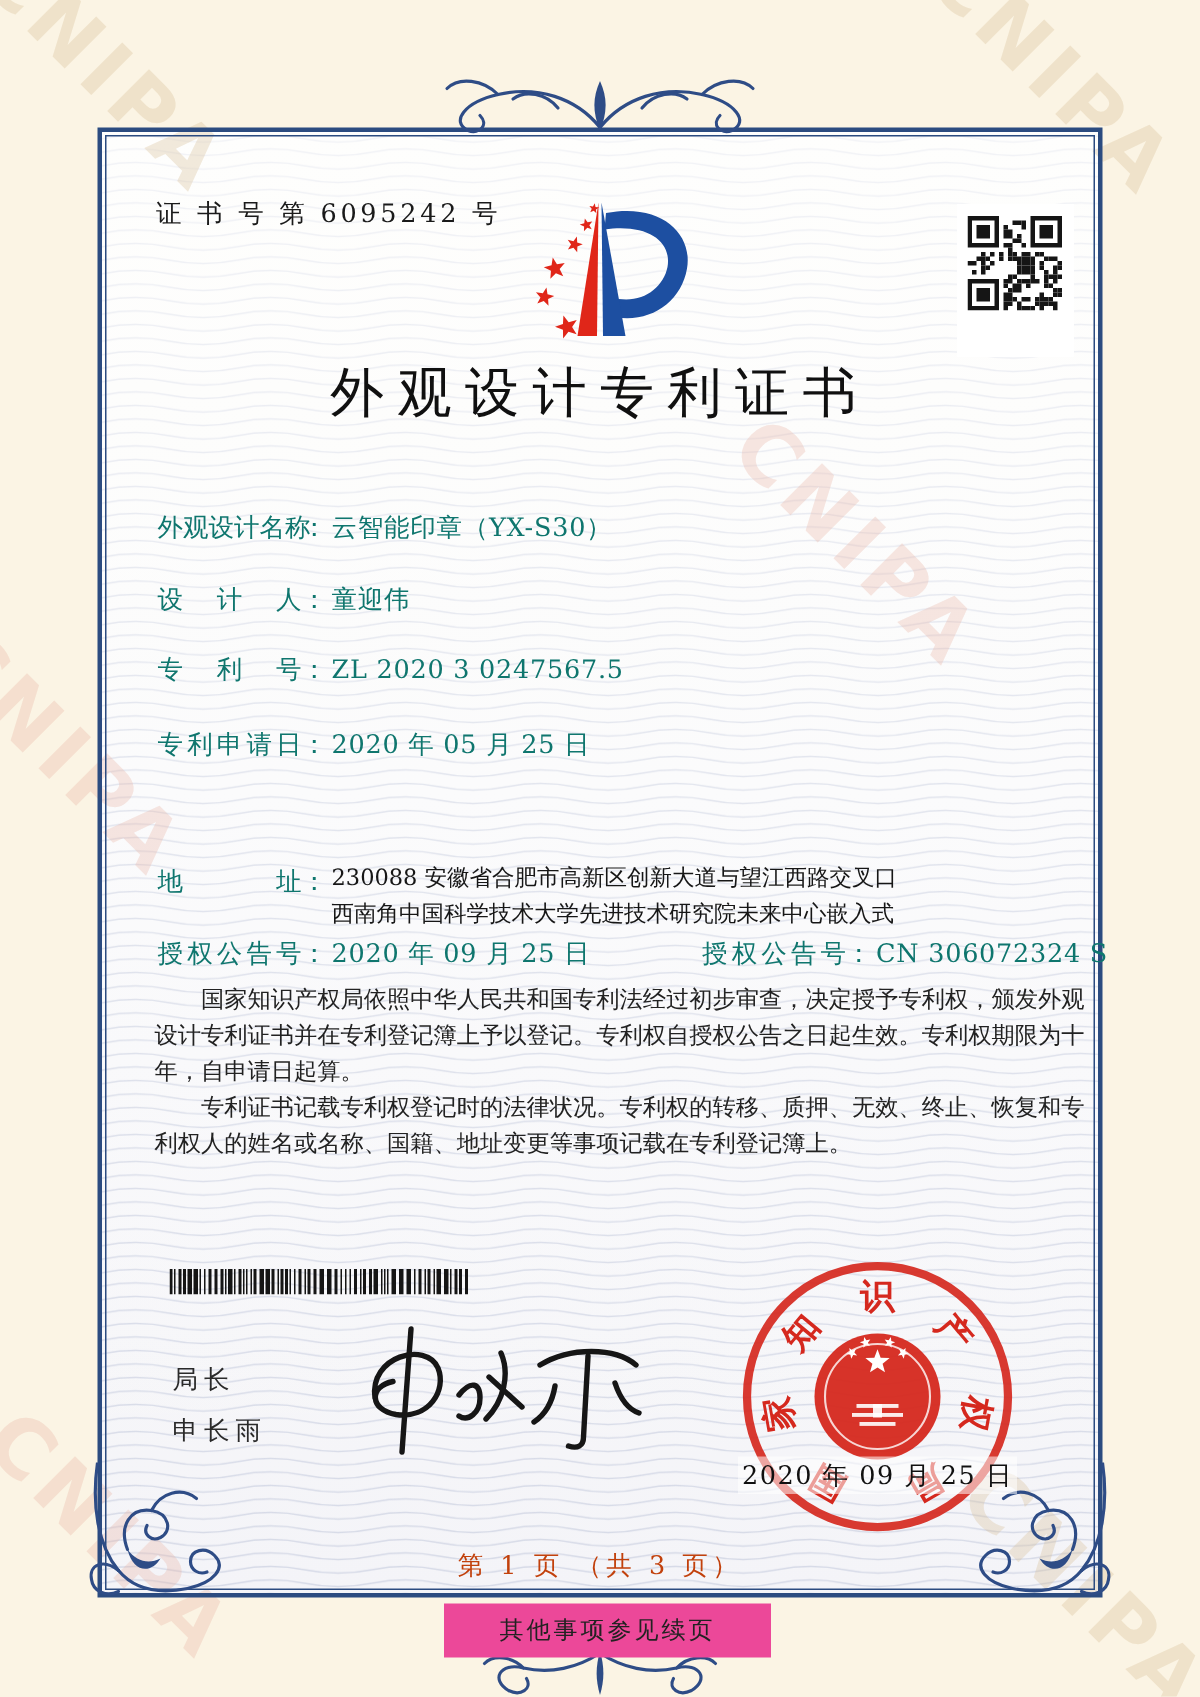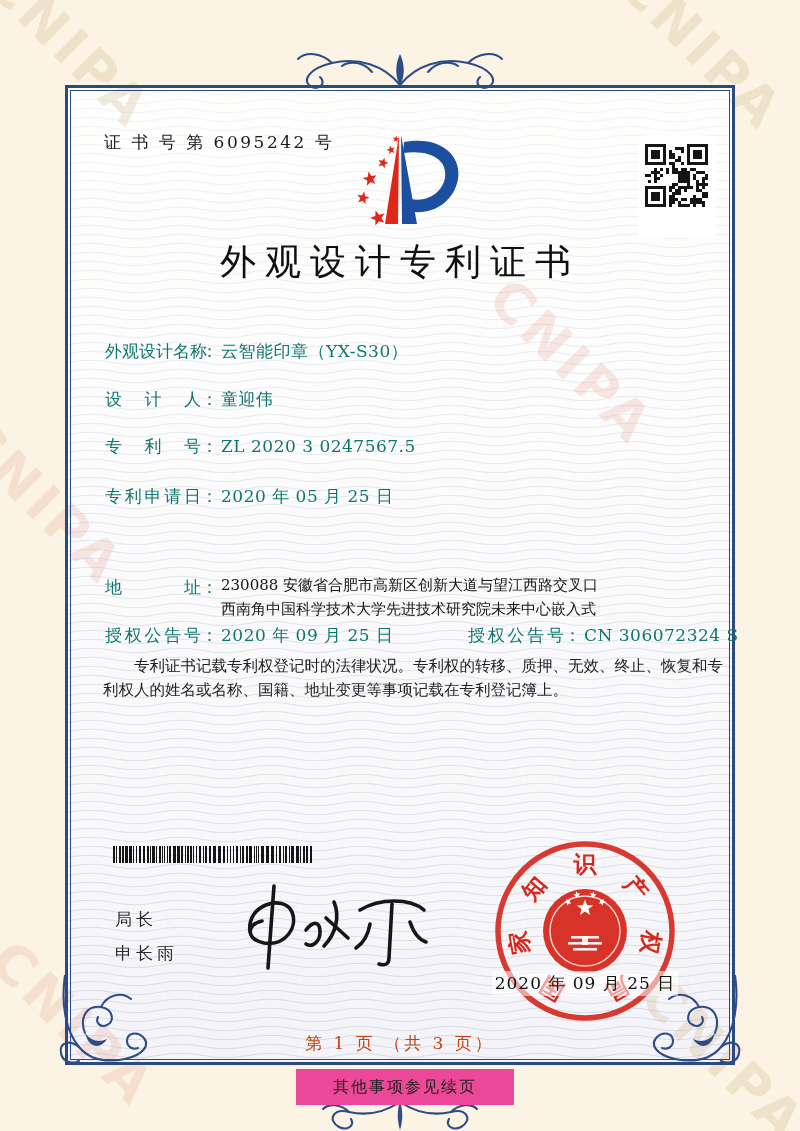--- a/index.html
+++ b/index.html
@@ -322,20 +322,21 @@
   <div class="addr-line" style="top:576px;">230088 安徽省合肥市高新区创新大道与望江西路交叉口</div>
   <div class="addr-line" style="top:600px;">西南角中国科学技术大学先进技术研究院未来中心嵌入式</div>
   <div class="f-row" style="top:624px;">
     <span class="f-label">授权公告号</span><span class="f-colon">：</span><span class="f-value">2020 年 09 月 25 日</span>
   </div>
   <div class="f-row grant2" style="top:624px;">
     <span class="f-label">授权公告号</span><span class="f-colon">：</span><span class="f-value">CN 306072324 S</span>
   </div>
 
   <div class="body-text">
+    <p>国家知识产权局依照中华人民共和国专利法经过初步审查，决定授予专利权，颁发外观设计专利证书并在专利登记簿上予以登记。专利权自授权公告之日起生效。专利权期限为十年，自申请日起算。</p>
     <p>专利证书记载专利权登记时的法律状况。专利权的转移、质押、无效、终止、恢复和专利权人的姓名或名称、国籍、地址变更等事项记载在专利登记簿上。</p>
   </div>
 
   <svg class="barcode" width="205" height="17">
       <g id="bc-g" fill="#151515">
         <rect x="0" y="0" width="2" height="17"></rect>
         <rect x="3" y="0" width="1" height="17"></rect>
         <rect x="6" y="0" width="2" height="17"></rect>
         <rect x="9" y="0" width="2" height="17"></rect>
         <rect x="12" y="0" width="3" height="17"></rect>

